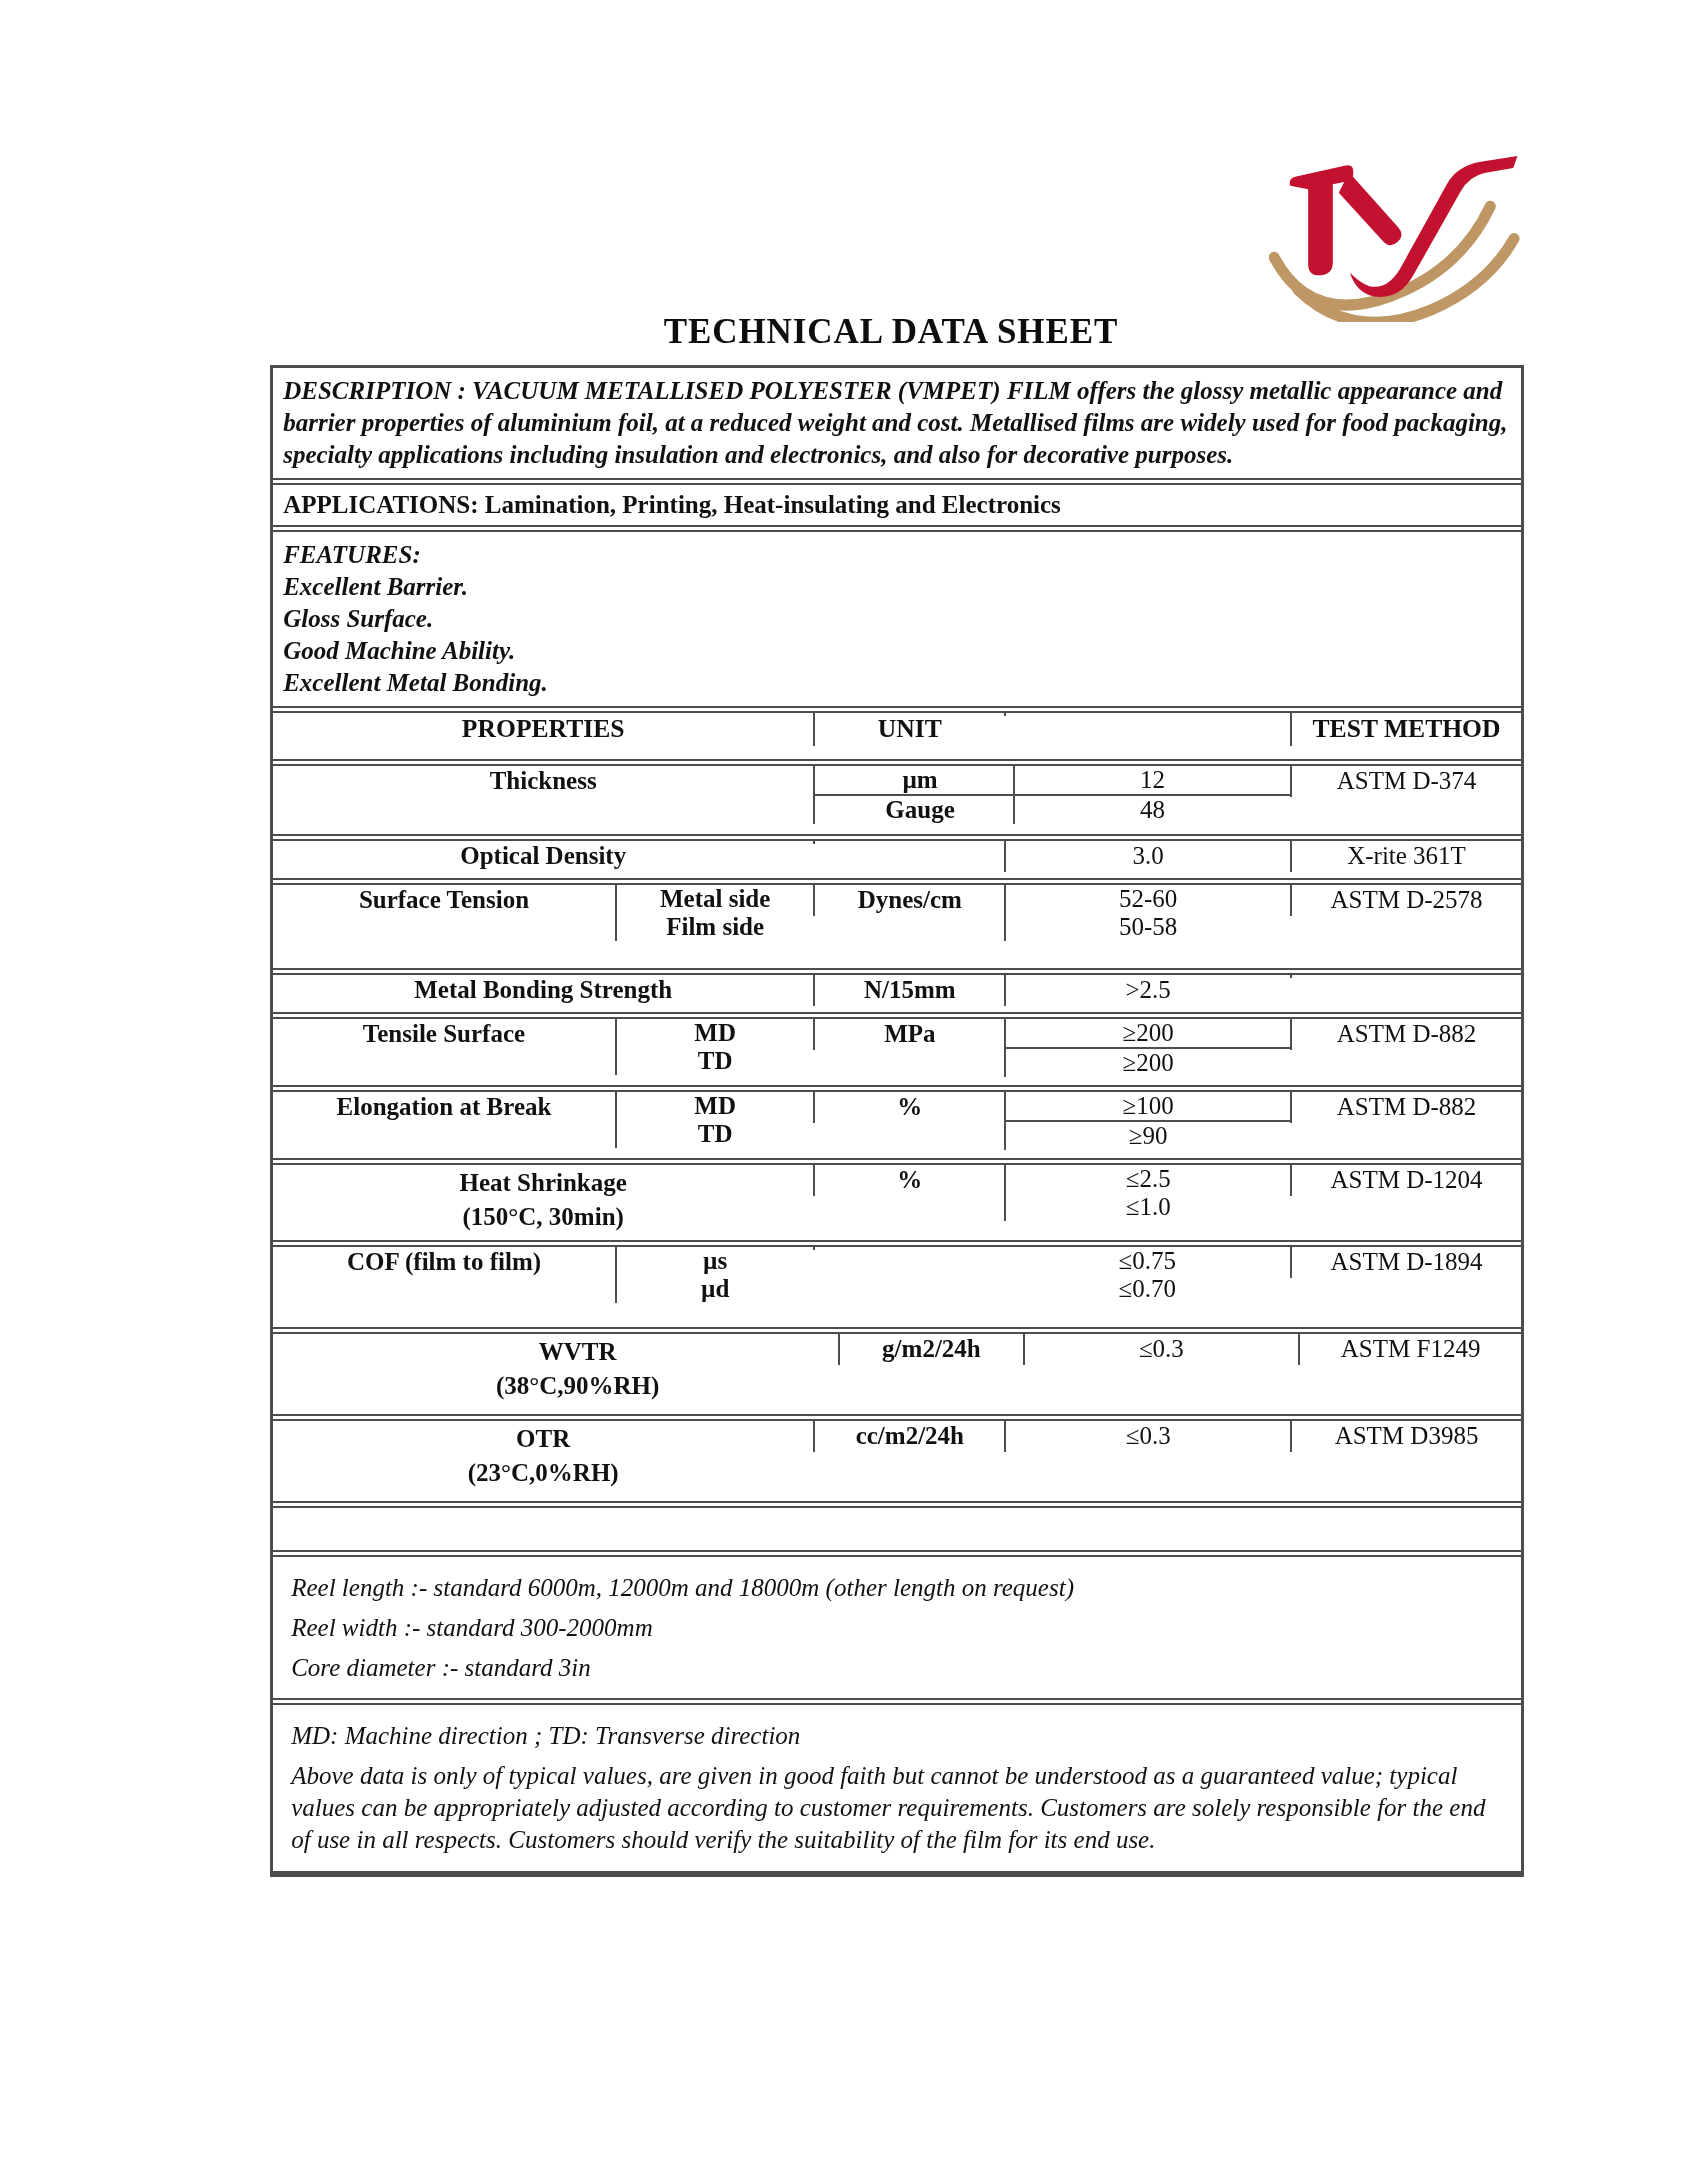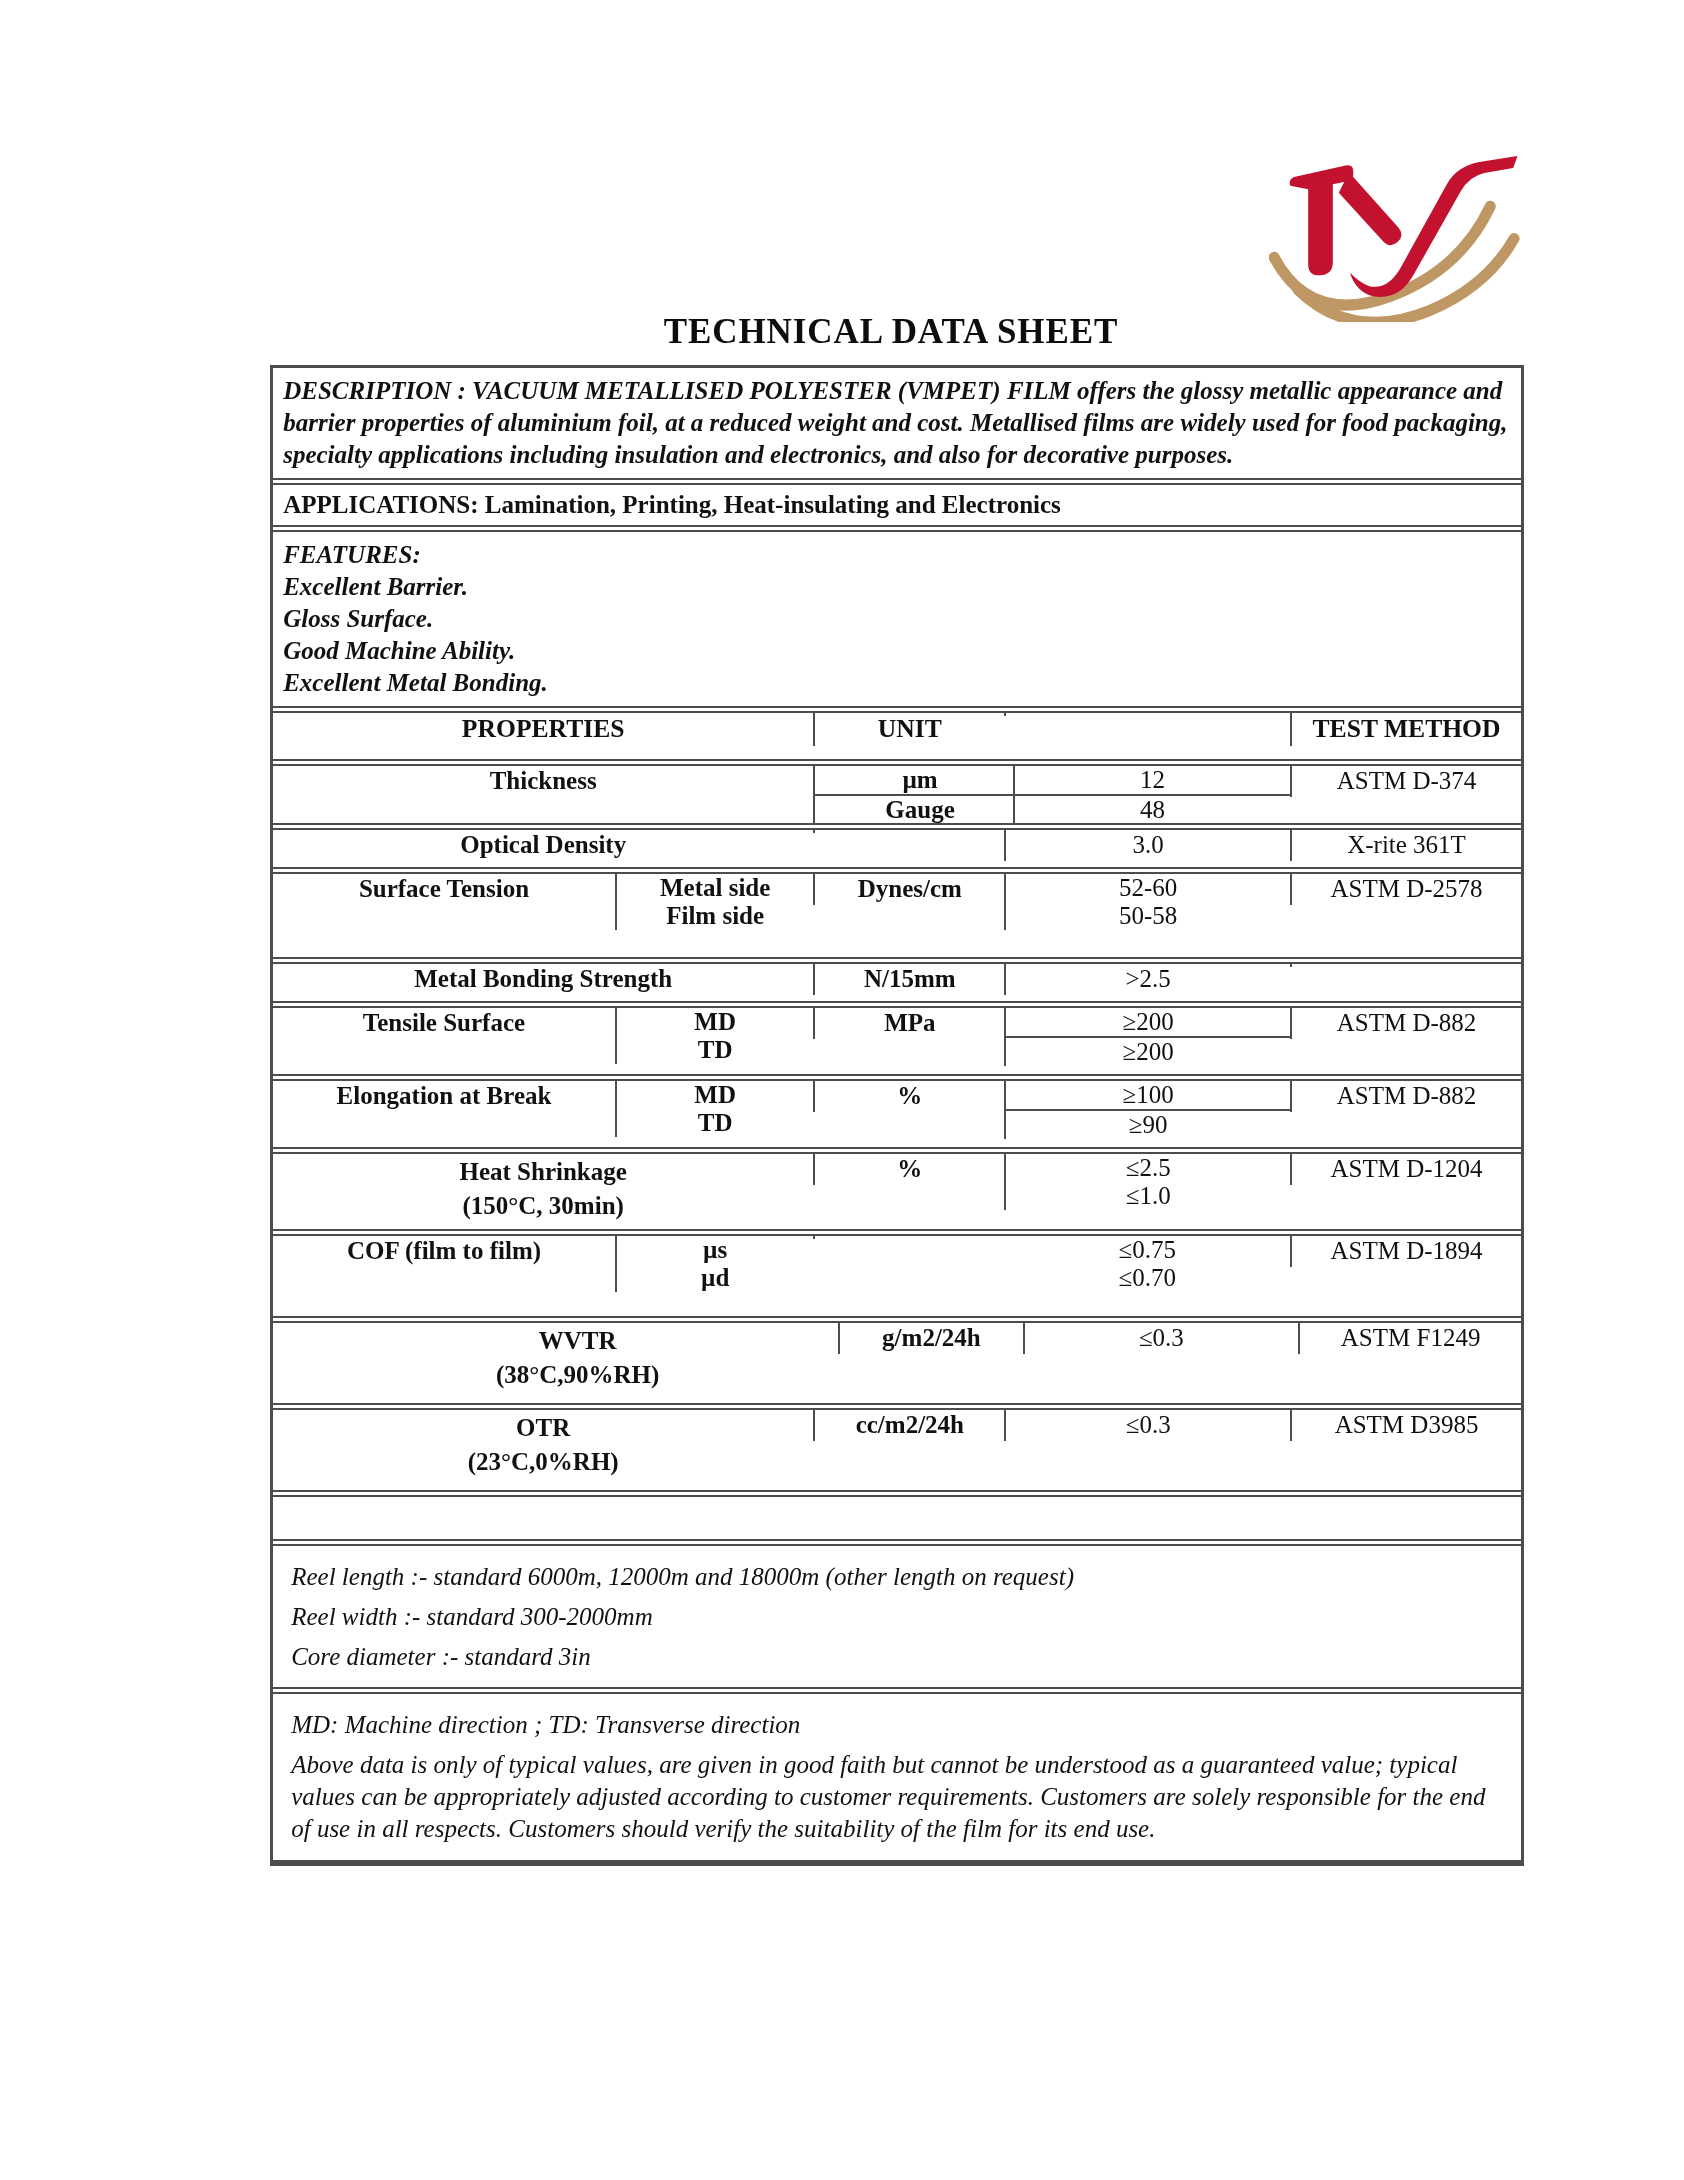--- a/index.html
+++ b/index.html
@@ -66,21 +66,21 @@
   .lines2 { flex-direction: column; line-height: 34px; }
 
   
   .substack { display: flex; flex-direction: column; padding: 0; }
   .substack .subrow { flex: 1; display: flex; padding-left: 12px; }
   .substack .subrow + .subrow { border-top: 2.6px solid #4d4d4d; }
   .substack .su { width: 40.05%; display: flex; align-items: center; justify-content: center; font-size: 25px; }
   .substack .sv { width: 59.95%; display: flex; align-items: center; justify-content: center; border-left: 2.6px solid #4d4d4d; font-size: 25px; }
 
   .h-header { height: 46px; }
-  .h-thick  { height: 64px; }
+  .h-thick  { height: 75px; }
   .h-od     { height: 44px; }
   .h-st     { height: 90px; }
   .h-mbs    { height: 44px; }
   .h-ts     { height: 73px; }
   .h-el     { height: 73px; }
   .h-hs     { height: 82px; }
   .h-cof    { height: 87px; }
   .h-wvtr   { height: 87px; padding-left: 44px; }
   .h-otr    { height: 87px; }
   .h-empty  { height: 49px; }

